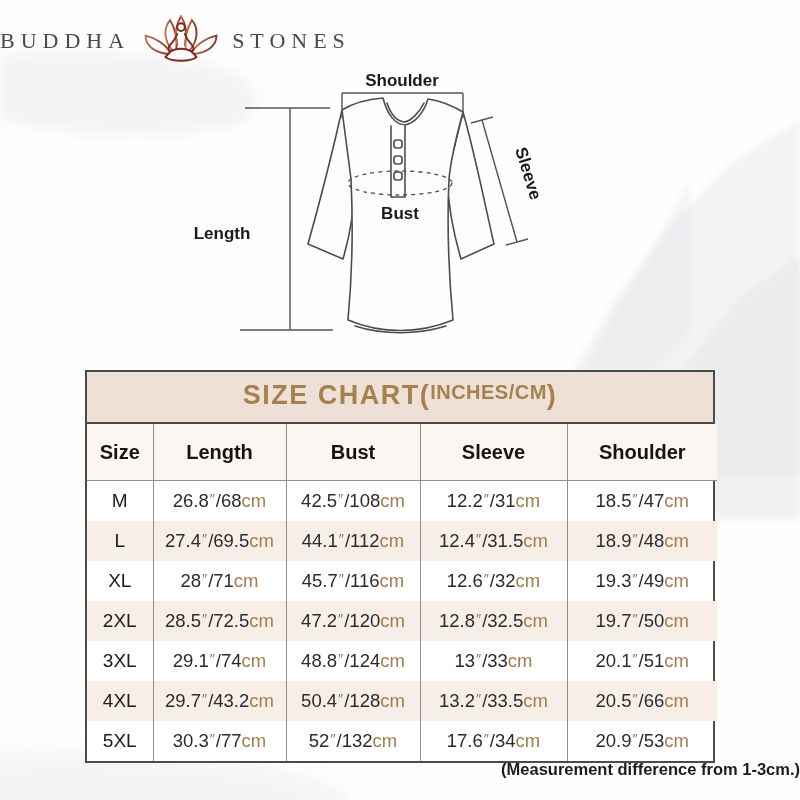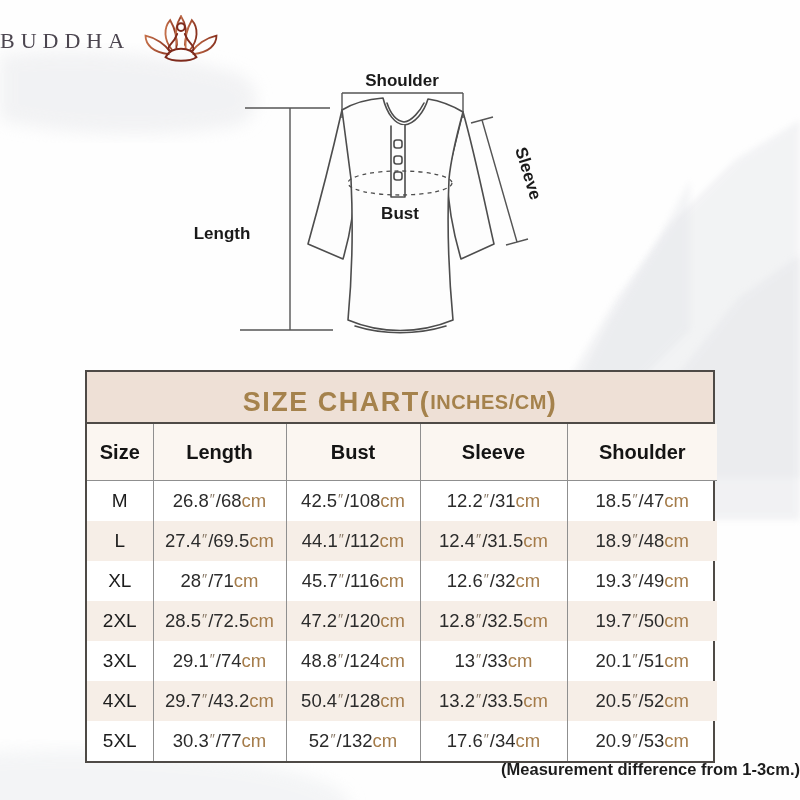--- a/index.html
+++ b/index.html
@@ -21,21 +21,21 @@
   }
   
   .diagram{position:absolute;left:185px;top:62px;z-index:1;}
   
   .chart{
     position:absolute;left:85px;top:370px;width:630px;z-index:2;
     border:2px solid #4e4a46;background:#fff;box-sizing:border-box;
   }
   .chart-title{
     height:52px;background:#eee0d6;border-bottom:2px solid #4e4a46;
-    display:flex;align-items:center;justify-content:center;
+    display:flex;align-items:flex-start;justify-content:center;
     color:#a5824c;font-weight:bold;padding-top:10px;box-sizing:border-box;
   }
   .t-big{font-size:27px;letter-spacing:1.5px;line-height:1;}
   .t-small{font-size:20px;letter-spacing:0.5px;line-height:1;}
   table{border-collapse:collapse;width:100%;table-layout:fixed;}
   col.c-size{width:66px;}
   col.c-length{width:133px;}
   col.c-bust{width:134px;}
   col.c-sleeve{width:147px;}
   col.c-shoulder{width:150px;}
@@ -97,20 +97,21 @@
       <path d="M62,46 C72,34 73,18 64,8 C57,20 55,34 56,44"></path>
       <path d="M66,52 C86,50 96,40 96,28 C82,31 70,40 64,49"></path>
     </g>
     <g stroke="#7e2a1c" stroke-width="2.6" fill="none" stroke-linecap="round">
       <circle cx="50" cy="17" r="5"></circle>
       <path d="M45,26 C43,32 40,36 36,40 C33,43 33,47 36,48"></path>
       <path d="M55,26 C57,32 60,36 64,40 C67,43 67,47 64,48"></path>
       <path d="M30,56 C34,48 42,45 50,45 C58,45 66,48 70,56 C62,62 38,62 30,56 Z"></path>
     </g>
   </svg>
+  <span class="brand">STONES</span>
 </header>
 
 <svg class="diagram" width="395" height="300" viewBox="0 0 395 300">
   <g stroke="#4d4d4d" stroke-width="1.6" fill="#fdfdfd" stroke-linecap="round" stroke-linejoin="round">
 
     <path d="M157,48 C147,92 132,150 123,182 L158,197 C166,170 170,140 171,112 Z"></path>
 
     <path d="M278,50 C290,92 302,152 309,182 L276,197 C268,170 263,140 262,115 Z"></path>
 
     <path d="M157,48 C170,40 185,37 198,36 C202,52 210,62 219,63 C230,62 239,50 243,37 C256,39 268,44 278,50 C272,72 266,95 264,117 C262,160 264,215 268,258 C234,272 196,272 163,258 C167,215 168,160 166,117 C163,94 160,70 157,48 Z"></path>
@@ -198,21 +199,21 @@
           <td><span class="num">29.1</span><span class="mark">″</span><span class="num">/74</span><span class="cm">cm</span></td>
           <td><span class="num">48.8</span><span class="mark">″</span><span class="num">/124</span><span class="cm">cm</span></td>
           <td><span class="num">13</span><span class="mark">″</span><span class="num">/33</span><span class="cm">cm</span></td>
           <td><span class="num">20.1</span><span class="mark">″</span><span class="num">/51</span><span class="cm">cm</span></td>
         </tr>
         <tr class="alt">
           <td class="size-col">4XL</td>
           <td><span class="num">29.7</span><span class="mark">″</span><span class="num">/43.2</span><span class="cm">cm</span></td>
           <td><span class="num">50.4</span><span class="mark">″</span><span class="num">/128</span><span class="cm">cm</span></td>
           <td><span class="num">13.2</span><span class="mark">″</span><span class="num">/33.5</span><span class="cm">cm</span></td>
-          <td><span class="num">20.5</span><span class="mark">″</span><span class="num">/52</span><span class="cm">cm</span></td>
+          <td><span class="num">20.5</span><span class="mark">″</span><span class="num">/66</span><span class="cm">cm</span></td>
         </tr>
         <tr>
           <td class="size-col">5XL</td>
           <td><span class="num">30.3</span><span class="mark">″</span><span class="num">/77</span><span class="cm">cm</span></td>
           <td><span class="num">52</span><span class="mark">″</span><span class="num">/132</span><span class="cm">cm</span></td>
           <td><span class="num">17.6</span><span class="mark">″</span><span class="num">/34</span><span class="cm">cm</span></td>
           <td><span class="num">20.9</span><span class="mark">″</span><span class="num">/53</span><span class="cm">cm</span></td>
         </tr>
       </tbody>
   </table>

